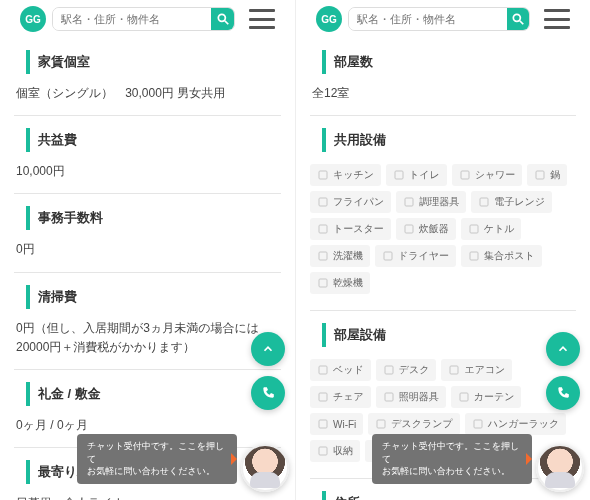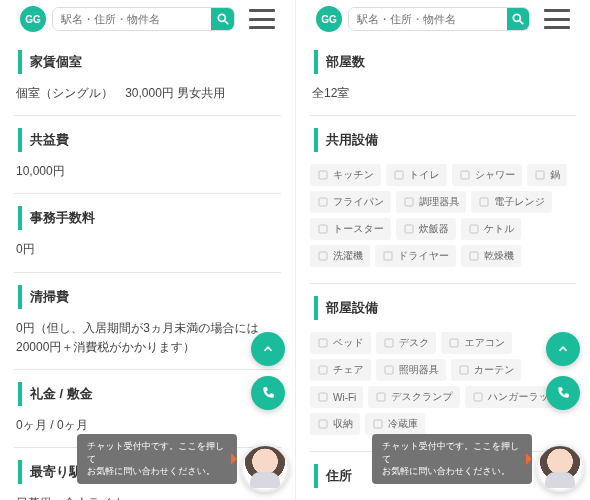--- a/index.html
+++ b/index.html
@@ -7,21 +7,21 @@
 .pane{width:295px;height:500px;position:relative;overflow:hidden;background:#fff}
 .pane+.pane{border-left:1px solid #eee}
 .header{display:flex;align-items:center;padding:6px 20px;gap:6px}
 .logo{width:26px;height:26px;border-radius:50%;background:#1abc9c;color:#fff;display:flex;align-items:center;justify-content:center;font-size:10px;font-weight:bold}
 .search-wrap{flex:1;display:flex;border:1px solid #ddd;border-radius:7px;overflow:hidden}
 .search-input{flex:1;border:none;padding:5px 8px;font-size:11px;outline:none;color:#999}
 .search-btn{width:28px;background:#1abc9c;display:flex;align-items:center;justify-content:center;color:#fff}
 .hamburger{width:26px;height:20px;display:flex;flex-direction:column;justify-content:space-between;margin-left:8px;cursor:pointer}
 .hamburger span{height:3px;background:#555;border-radius:1px}
 .content{padding:0 14px;font-size:12px;color:#333}
-.section-title{border-left:4px solid #1abc9c;padding:3px 8px;font-weight:bold;margin:12px 4px 10px;font-size:13px}
+.section-title{border-left:4px solid #1abc9c;padding:3px 8px;font-weight:bold;margin:12px 12px 10px;font-size:13px}
 .section-body{padding:0 2px 4px;font-size:12px;color:#444;line-height:1.6}
 .divider{border:none;border-top:1px solid #e5e5e5;margin:8px 0 0}
 .chips{display:flex;flex-wrap:wrap;gap:5px;padding:2px 0 8px}
 .chip{display:inline-flex;align-items:center;gap:4px;background:#f4f4f4;border-radius:3px;padding:4px 7px;font-size:10px;color:#666}
 .chip-icon{width:12px;height:12px;opacity:.5}
 .fab-col{position:absolute;right:10px;bottom:90px;display:flex;flex-direction:column;gap:10px}
 .fab{width:34px;height:34px;border-radius:50%;background:#1abc9c;color:#fff;display:flex;align-items:center;justify-content:center;box-shadow:0 2px 6px rgba(0,0,0,.2);cursor:pointer}
 .chat-bubble{position:absolute;bottom:16px;right:58px;background:#737373;color:#fff;font-size:9px;padding:6px 10px;border-radius:4px;line-height:1.4;max-width:160px}
 .chat-bubble::after{content:"";position:absolute;right:-6px;top:50%;transform:translateY(-50%);border:6px solid transparent;border-left-color:#f26a2e}
 .avatar{position:absolute;bottom:8px;right:6px;width:48px;height:48px;border-radius:50%;background:radial-gradient(circle at 50% 35%,#f8d9c8 0 35%,#5a4a42 36% 55%,#fff 56% 100%);border:2px solid #eee;box-shadow:0 2px 6px rgba(0,0,0,.2)}
@@ -181,20 +181,26 @@
         <span class="chip">
           <svg class="chip-icon" viewBox="0 0 24 24">
             <rect x="4" y="4" width="16" height="16" rx="2" fill="none" stroke="#999" stroke-width="2"></rect>
           </svg>
           <span>ドライヤー</span>
         </span>
         <span class="chip">
           <svg class="chip-icon" viewBox="0 0 24 24">
             <rect x="4" y="4" width="16" height="16" rx="2" fill="none" stroke="#999" stroke-width="2"></rect>
           </svg>
+          <span>集合ポスト</span>
+        </span>
+        <span class="chip">
+          <svg class="chip-icon" viewBox="0 0 24 24">
+            <rect x="4" y="4" width="16" height="16" rx="2" fill="none" stroke="#999" stroke-width="2"></rect>
+          </svg>
           <span>乾燥機</span>
         </span>
       </div>
     <hr class="divider">
     <div class="section-title">部屋設備</div>
     <div class="chips" id="room-chips">
         <span class="chip">
           <svg class="chip-icon" viewBox="0 0 24 24">
             <rect x="4" y="4" width="16" height="16" rx="2" fill="none" stroke="#999" stroke-width="2"></rect>
           </svg>

